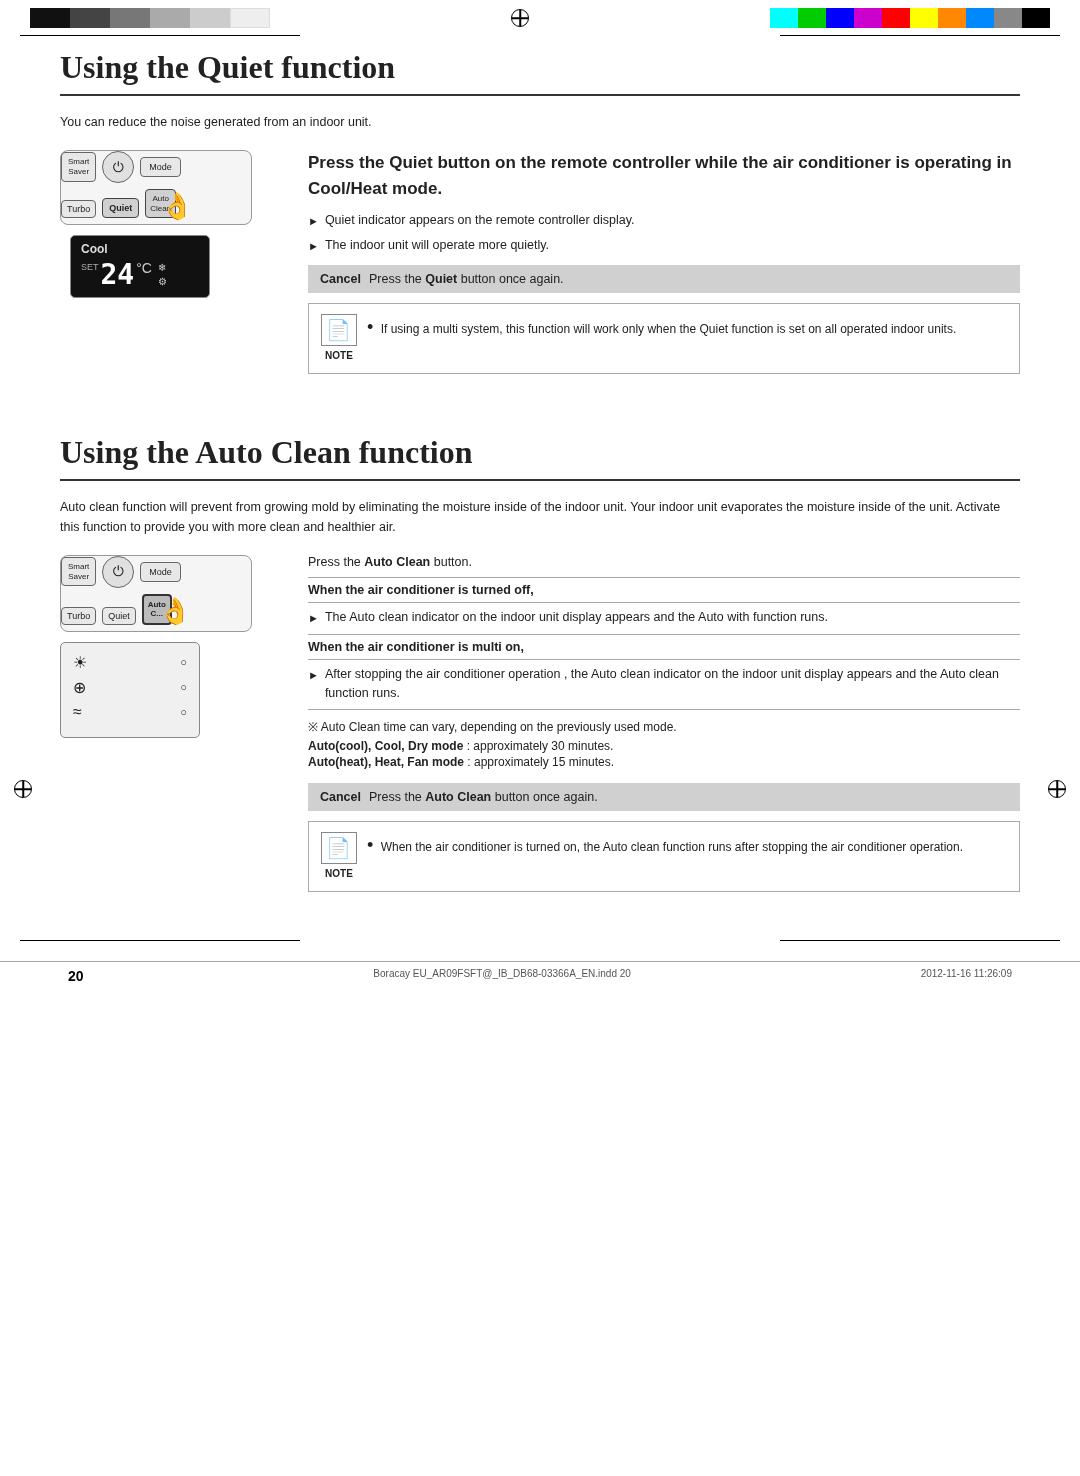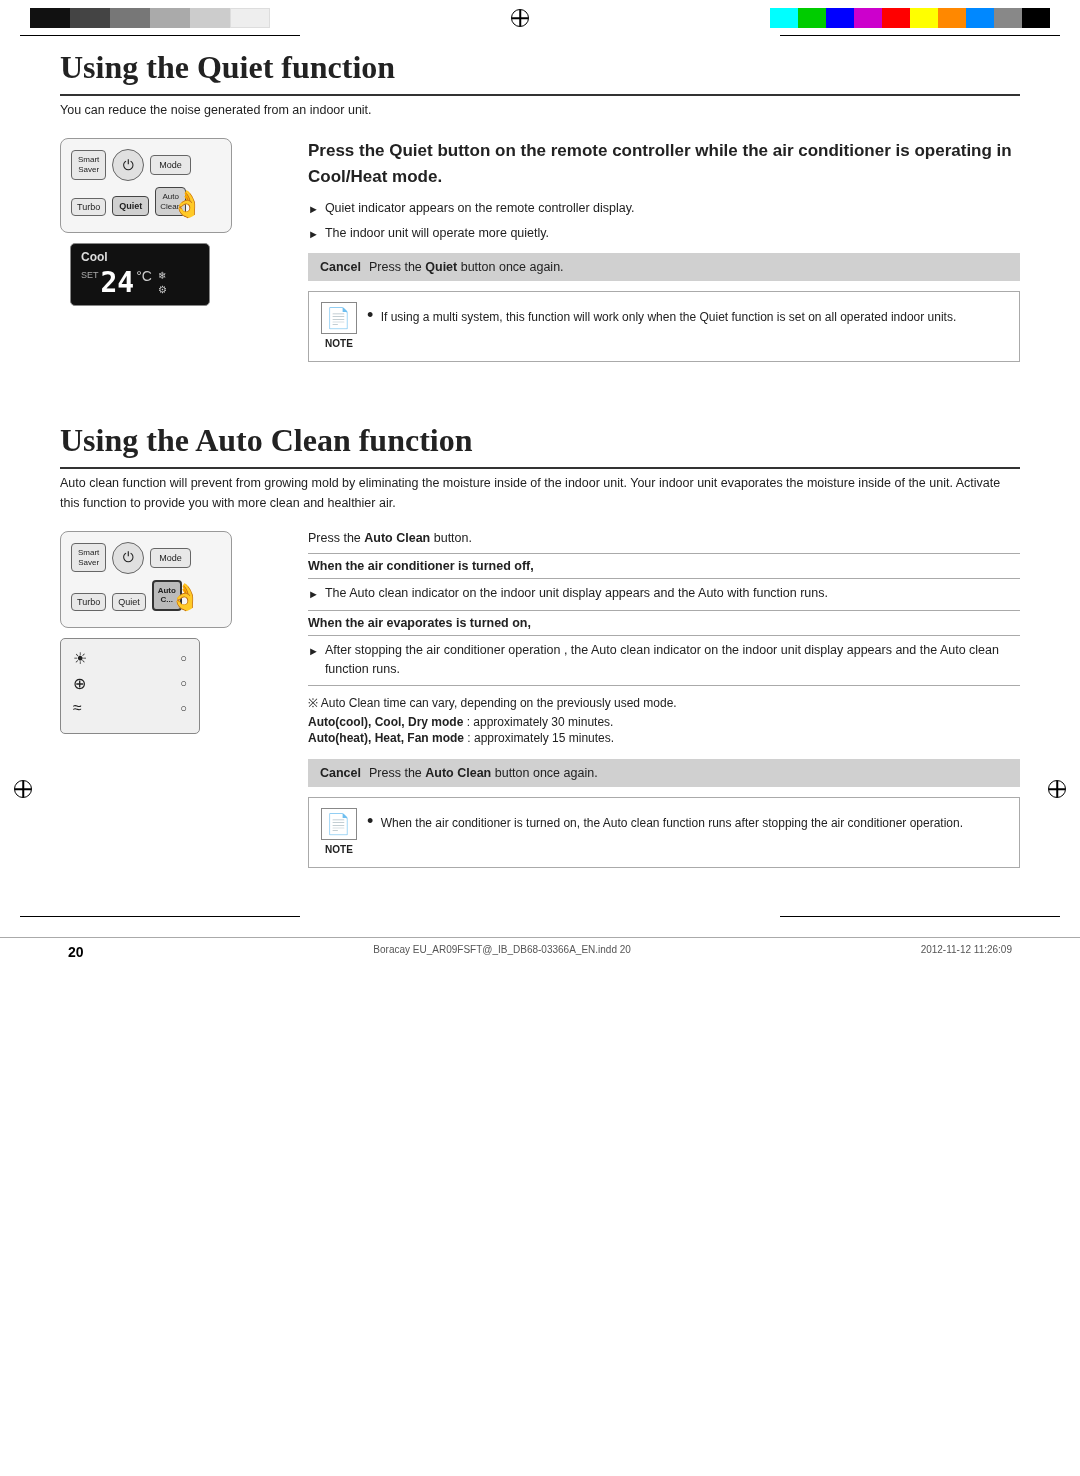--- a/index.html
+++ b/index.html
@@ -19,21 +19,21 @@
       padding: 10px 60px 20px 60px;
     }
 
     
     .section-title {
       font-size: 32px;
       font-weight: bold;
       font-family: 'Georgia', serif;
       border-bottom: 2px solid #333;
       padding-bottom: 8px;
-      margin-bottom: 4px;
+      margin-bottom: 16px;
     }
 
     .section-intro {
       font-size: 12.5px;
       margin-bottom: 18px;
       line-height: 1.6;
     }
 
     
     .content-row {
@@ -48,24 +48,23 @@
     }
 
     .right-col {
       flex: 1;
     }
 
     
     .remote-box {
       border: 1.5px solid #999;
       border-radius: 8px;
-      padding: 10px;
       background: #f5f5f5;
       margin-bottom: 10px;
-      width: 172px;
+      width: 192px;
     }
 
     .remote-row {
       display: flex;
       gap: 6px;
       align-items: center;
       margin-bottom: 6px;
     }
 
     .remote-btn {
@@ -451,21 +450,21 @@
       <div class="right-col">
         <p style="font-size:12.5px; margin-bottom:8px;">Press the <strong>Auto Clean</strong> button.</p>
 
         <div class="sub-header">When the air conditioner is turned off,</div>
 
         <div class="bullet-item">
           <span class="bullet-arrow">►</span>
           <span>The Auto clean indicator on the indoor unit display appears and the Auto with function runs.</span>
         </div>
 
-        <div class="sub-header">When the air evaporates is turned on,</div>
+        <div class="sub-header">When the air conditioner is multi on,</div>
 
         <div class="bullet-item">
           <span class="bullet-arrow">►</span>
           <span>After stopping the air conditioner operation , the Auto clean indicator on the indoor unit display appears and the Auto clean function runs.</span>
         </div>
 
         <div style="border-top:1px solid #aaa; padding-top:8px; margin-top:4px;">
           <p style="font-size:12px; margin-bottom:4px;">※  Auto Clean time can vary, depending on the previously used mode.</p>
           <p style="font-size:12px; margin-bottom:2px;">
             <strong>Auto(cool), Cool, Dry mode</strong><span> : approximately 30 minutes.</span>
@@ -497,14 +496,14 @@
 </div>
 
 <div style="display:flex; justify-content:space-between; padding: 0px 20px; margin-top:8px;">
   <div style="width:280px; height:1px; background:#000;"></div>
   <div style="width:280px; height:1px; background:#000;"></div>
 </div>
 
 <div class="page-footer">
   <span class="page-number">20</span>
   <span>Boracay EU_AR09FSFT@_IB_DB68-03366A_EN.indd  20</span>
-  <span>2012-11-12  11:26:09</span>
+  <span>2012-11-16  11:26:09</span>
 </div>
 
 </body></html>

